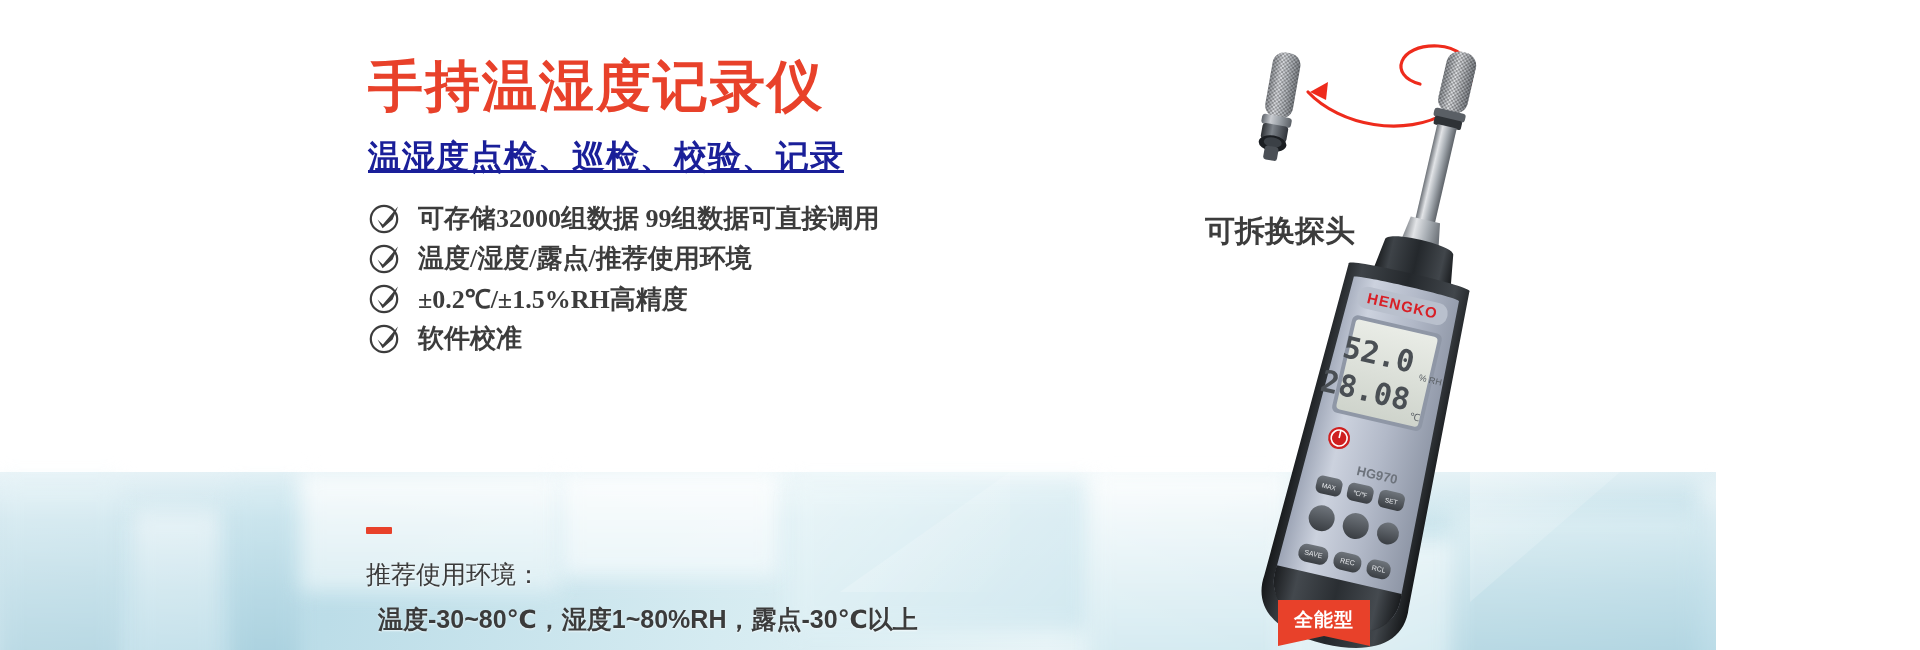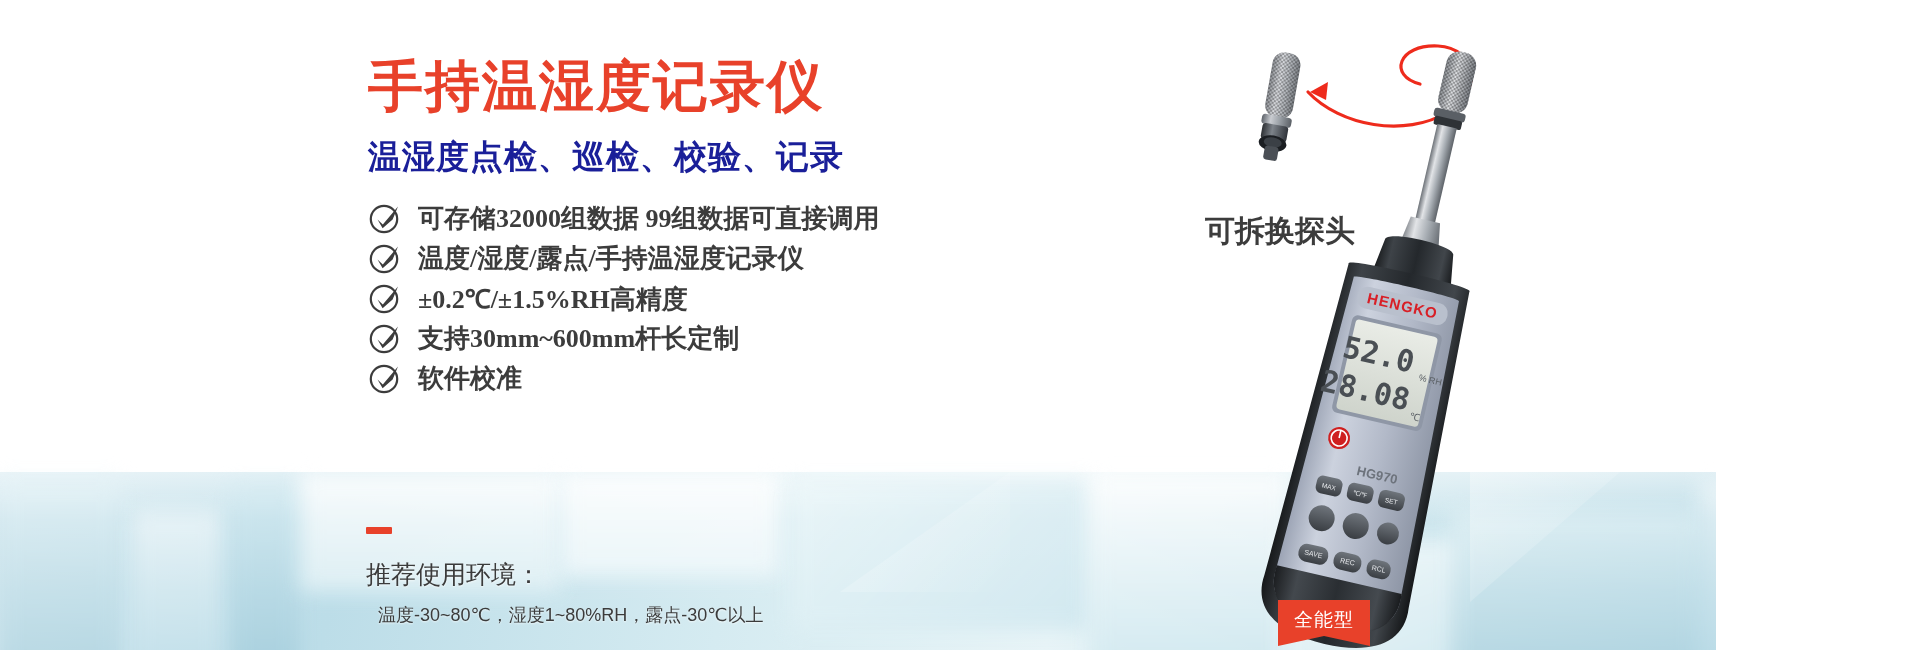--- a/index.html
+++ b/index.html
@@ -48,21 +48,21 @@
 
   
   .title {
     position: absolute; left: 368px; top: 10px;
     font-size: 55px; font-weight: 700; letter-spacing: 2px;
     color: #e8412a; white-space: nowrap;
   }
   .subtitle {
     position: absolute; left: 368px; top: 95px;
     font-size: 33px; font-weight: 700; letter-spacing: 1px;
-    color: #1a1f99; white-space: nowrap;
+    color: #1a1f99; white-space: nowrap; text-decoration: underline;
   }
   .features {
     position: absolute; left: 368px; top: 158px;
     display: flex; flex-direction: column;  font-family: Liberation Serif, serif;
   }
   .feature-row {
     display: flex; align-items: center; height: 40px;
   }
   .check-icon { width: 34px; height: 34px; flex: 0 0 34px; margin-right: 16px; }
   .feature-text {
@@ -74,21 +74,21 @@
     position: absolute; left: 366px; top: 487px;
     width: 26px; height: 7px; background: #e8412a; border-radius: 1px;
   }
   .note-line1 {
     position: absolute; left: 366px; top: 518px;
     font-size: 25px; font-weight: 400; color: #3b3b3b; white-space: nowrap;
     text-shadow: 0 1px 2px rgba(255,255,255,.7);
   }
   .note-line2 {
     position: absolute; left: 378px; top: 563px;
-    font-size: 18px; font-weight: 400; color: #3b3b3b; white-space: nowrap;
+    font-size: 25px; font-weight: 700; color: #3b3b3b; white-space: nowrap;
     text-shadow: 0 1px 2px rgba(255,255,255,.7);
   }
 
   
   .probe-label {
     position: absolute; left: 1205px; top: 171px;
     font-size: 30px; font-weight: 700; color: #3c3c3c; white-space: nowrap;
   }
   .detached-probe { position: absolute; left: 1248px; top: 8px; width: 62px; height: 118px; }
   .arrow-svg { position: absolute; left: 1270px; top: 0px; width: 230px; height: 105px; }
@@ -97,21 +97,21 @@
   #device { position: absolute; left: 1170px; top: 0px; width: 460px; height: 650px; }
 
   .badge {
     position: absolute; left: 1278px; top: 560px;
     width: 92px; height: 46px;
     background: #e8412a;
     clip-path: polygon(0 0, 100% 0, 100% 100%, 50% 78%, 0 100%);
     display: flex; align-items: flex-start; justify-content: center;
     padding-top: 7px;
   }
-  .badge-text { color: #fff; font-size: 19px; font-weight: 400; letter-spacing: 1px; }
+  .badge-text { color: #fff; font-size: 19px; font-weight: 700; letter-spacing: 1px; }
 </style>
 </head>
 <body>
 
 <div id="banner">
 
   <div class="bg-top"></div>
   <div class="bg-bottom"></div>
   <div class="blur-shape bs1"></div>
   <div class="blur-shape bs2"></div>
@@ -139,47 +139,38 @@
       </span>
       <span class="feature-text">可存储32000组数据  99组数据可直接调用</span>
     </div>
     <div class="feature-row">
       <span class="check-icon">
         <svg viewBox="0 0 34 34" width="34" height="34">
           <circle cx="16" cy="18" r="13.2" fill="none" stroke="#3c3c3c" stroke-width="2.2"></circle>
           <path d="M9.5 18.5 L14.8 23.5 L30 5.5 L24.6 18.6 L14.6 27.2 Z" fill="#3c3c3c"></path>
         </svg>
       </span>
-      <span class="feature-text">温度/湿度/露点/手持温湿度记录仪</span>
+      <span class="feature-text">温度/湿度/露点/推荐使用环境</span>
     </div>
     <div class="feature-row">
       <span class="check-icon">
         <svg viewBox="0 0 34 34" width="34" height="34">
           <circle cx="16" cy="18" r="13.2" fill="none" stroke="#3c3c3c" stroke-width="2.2"></circle>
           <path d="M9.5 18.5 L14.8 23.5 L30 5.5 L24.6 18.6 L14.6 27.2 Z" fill="#3c3c3c"></path>
         </svg>
       </span>
       <span class="feature-text">±0.2℃/±1.5%RH高精度</span>
     </div>
     <div class="feature-row">
       <span class="check-icon">
         <svg viewBox="0 0 34 34" width="34" height="34">
           <circle cx="16" cy="18" r="13.2" fill="none" stroke="#3c3c3c" stroke-width="2.2"></circle>
           <path d="M9.5 18.5 L14.8 23.5 L30 5.5 L24.6 18.6 L14.6 27.2 Z" fill="#3c3c3c"></path>
         </svg>
       </span>
-      <span class="feature-text">支持30mm~600mm杆长定制</span>
-    </div>
-    <div class="feature-row">
-      <span class="check-icon">
-        <svg viewBox="0 0 34 34" width="34" height="34">
-          <circle cx="16" cy="18" r="13.2" fill="none" stroke="#3c3c3c" stroke-width="2.2"></circle>
-          <path d="M9.5 18.5 L14.8 23.5 L30 5.5 L24.6 18.6 L14.6 27.2 Z" fill="#3c3c3c"></path>
-        </svg>
-      </span>
       <span class="feature-text">软件校准</span>
     </div>
   </div>
 
   <div class="note-dash"></div>
   <div class="note-line1">推荐使用环境：</div>
   <div class="note-line2">温度-30~80℃，湿度1~80%RH，露点-30℃以上</div>
 
   <svg class="detached-probe" viewBox="0 0 62 118">
     <defs>

